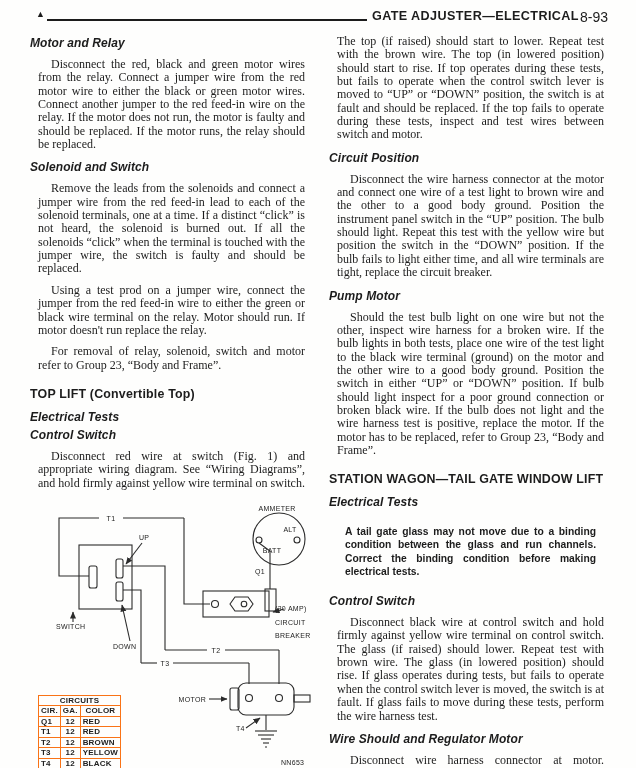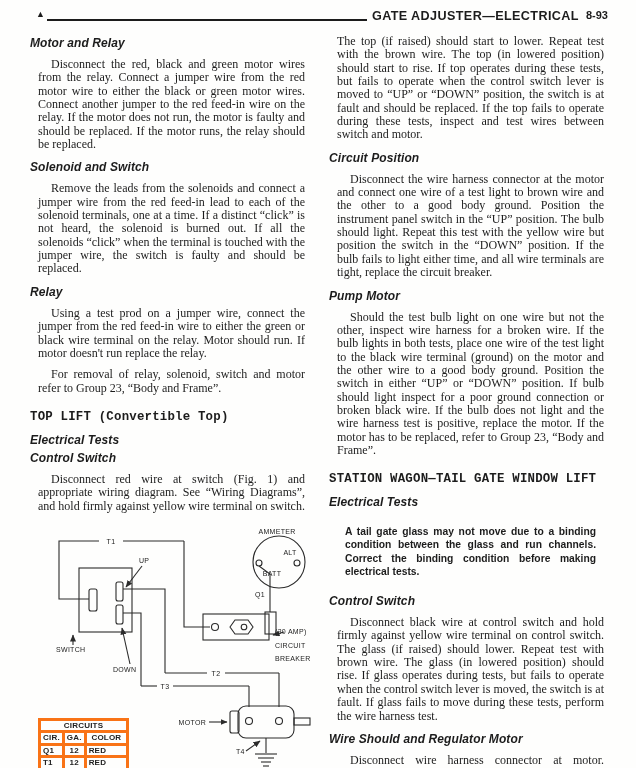--- a/index.html
+++ b/index.html
@@ -7,46 +7,46 @@
        font-family:"Liberation Serif", serif;color:#1c1c1c;}
   .page{position:relative;width:636px;height:768px;background:#fefefd;}
 
   
   .header{position:absolute;top:4px;left:0;right:0;height:24px;}
   .hdr-triangle{position:absolute;left:36px;top:6px;font-size:9px;line-height:9px;color:#1c1c1c;}
   .hdr-line{position:absolute;left:47px;top:15px;width:320px;height:2px;background:#1c1c1c;}
   .hdr-title{position:absolute;left:372px;top:5px;font-family:"Liberation Sans",sans-serif;
              font-weight:bold;font-size:12.6px;letter-spacing:.4px;white-space:nowrap;}
   .hdr-page{position:absolute;right:28px;top:5px;font-family:"Liberation Sans",sans-serif;
-            font-weight:bold;font-size:11px;}
+            font-weight:normal;font-size:14px;}
 
   
   .columns{position:absolute;top:27px;left:30px;width:582px;display:flex;gap:16px;}
   .col{width:287px;}
 
   h3.sub{font-family:"Liberation Sans",sans-serif;font-weight:bold;font-style:italic;
          font-size:12px;margin:9px 0 1px 0;letter-spacing:.1px;}
-  h2.caps{font-family:Liberation Mono, monospace;font-weight:bold;font-size:12.4px;
+  h2.caps{font-family:Liberation Sans, sans-serif;font-weight:bold;font-size:12.4px;
           margin:15px 0 5px 0;letter-spacing:.2px;}
   p.body{font-size:12px;line-height:13.35px;text-align:justify;margin:8px;}
   p.indent{text-indent:13px;}
   p.boldpara{font-family:"Liberation Sans",sans-serif;font-weight:bold;font-size:10.3px;
              line-height:13.2px;text-align:justify;margin:16px;}
   .first{margin-top:0;}
 
   
   .figure{position:relative;height:292px;margin-top:3px;}
   .figure svg{position:absolute;left:-1px;top:0;}
   .svg-stroke{stroke:#2b2b2b;stroke-width:1.1;fill:none;}
   .svg-label{font-family:"Liberation Sans",sans-serif;font-size:7px;letter-spacing:.3px;
              fill:#222;}
   .circuits-table{position:absolute;left:8px;top:197px;border-collapse:collapse;
       font-family:"Liberation Sans",sans-serif;font-size:8px;font-weight:bold;
       letter-spacing:.2px;color:#222;}
-  .circuits-table td{border:3px solid #f97316;padding:0 2px;height:9.5px;line-height:9.5px;}
+  .circuits-table td{border:1px solid #f97316;padding:0 2px;height:9.5px;line-height:9.5px;}
   .circuits-table td.c{text-align:center;}
   .fig-caption{position:absolute;left:0;right:0;bottom:1px;text-align:center;
       font-family:"Liberation Sans",sans-serif;font-weight:bold;font-style:italic;
       font-size:11px;letter-spacing:.2px;}
 </style>
 </head>
 <body>
 
 <div class="page">
 
@@ -59,21 +59,20 @@
 
   <div class="columns">
 
     <div class="col">
       <h3 class="sub first">Motor and Relay</h3>
       <p class="body indent">Disconnect the red, black and green motor wires from the relay. Connect a jumper wire from the red motor wire to either the black or green motor wires. Connect another jumper to the red feed-in wire on the relay. If the motor does not run, the motor is faulty and should be replaced. If the motor runs, the relay should be replaced.</p>
 
       <h3 class="sub">Solenoid and Switch</h3>
       <p class="body indent">Remove the leads from the solenoids and connect a jumper wire from the red feed-in lead to each of the solenoid terminals, one at a time. If a distinct “click” is not heard, the solenoid is burned out. If all the solenoids “click” when the terminal is touched with the jumper wire, the switch is faulty and should be replaced.</p>
 
-      <h3 class="sub">Relay</h3>
       <p class="body indent">Using a test prod on a jumper wire, connect the jumper from the red feed-in wire to either the green or black wire terminal on the relay. Motor should run. If motor doesn't run replace the relay.</p>
       <p class="body indent">For removal of relay, solenoid, switch and motor refer to Group 23, “Body and Frame”.</p>
 
       <h2 class="caps">TOP LIFT (Convertible Top)</h2>
       <h3 class="sub">Electrical Tests</h3>
       <h3 class="sub" style="margin-top:4px">Control Switch</h3>
       <p class="body indent">Disconnect red wire at switch (Fig. 1) and appropriate wiring diagram. See “Wiring Diagrams”, and hold firmly against yellow wire terminal on switch.</p>
 
       <div class="figure">
         <svg width="292" height="274" viewBox="0 0 292 274">

